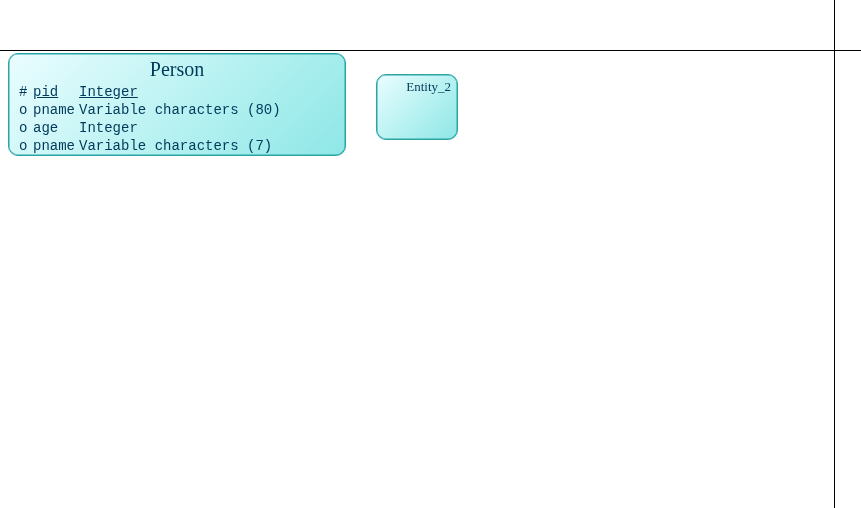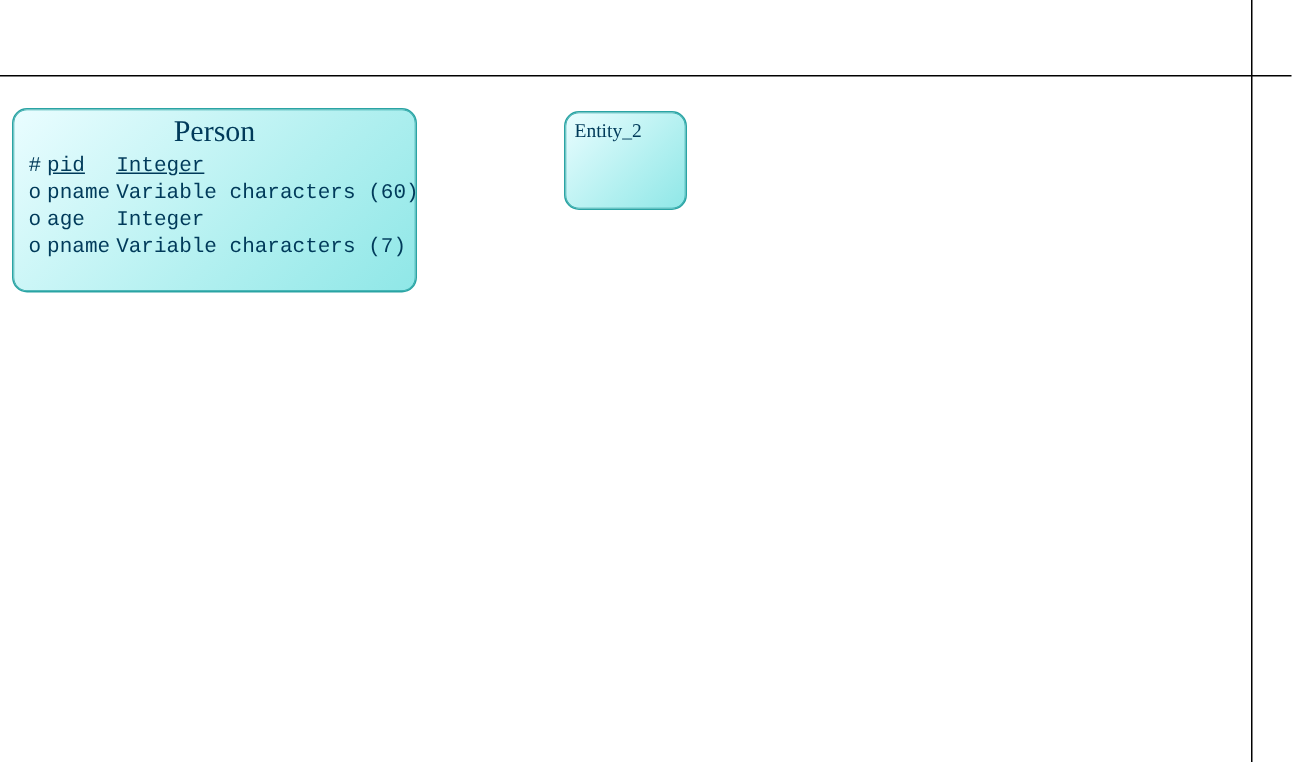--- a/index.html
+++ b/index.html
@@ -37,41 +37,41 @@
     bottom: 0;
   }
   .entity {
     position: absolute;
     border: 1px solid #2aa4a4;
     border-radius: 10px;
     background: linear-gradient(135deg, #eafdff 0%, #b2f0f0 60%, #8fe7e7 100%);
     box-shadow: 0 0 0 0.5px #2aa4a4 inset;
   }
   .entity-person {
-    top: 22px;
+    top: 3px;
     left: 8px;
-    width: 270px;
-    padding: 4px 10px 20px 10px;
+    width: 338px;
+    padding: 4px 10px 0 10px;
   }
   .entity-2 {
     top: 24px;
     left: 376px;
     width: 82px;
     height: 66px;
     padding: 4px 6px;
   }
   .entity-title {
     text-align: center;
     font-family: "Times New Roman", serif;
     font-size: 20px;
     color: #003a5a;
     margin-bottom: 2px;
   }
   .entity-title-small {
-    text-align: left;
+    text-align: right;
     font-family: "Times New Roman", serif;
     font-size: 13px;
     color: #003a5a;
   }
   .attr-table {
     font-family: "Courier New", monospace;
     font-size: 14px;
     color: #003a5a;
     border-collapse: collapse;
   }
@@ -97,21 +97,21 @@
     <table class="attr-table">
       <tbody>
           <tr>
         <td class="marker">#</td>
         <td class="pk">pid</td>
         <td class="pk">Integer</td>
       </tr>
       <tr>
         <td class="marker">o</td>
         <td>pname</td>
-        <td>Variable characters (60)</td>
+        <td>Variable characters (80)</td>
       </tr>
       <tr>
         <td class="marker">o</td>
         <td>age</td>
         <td>Integer</td>
       </tr>
       <tr>
         <td class="marker">o</td>
         <td>pname</td>
         <td>Variable characters (7)</td>

